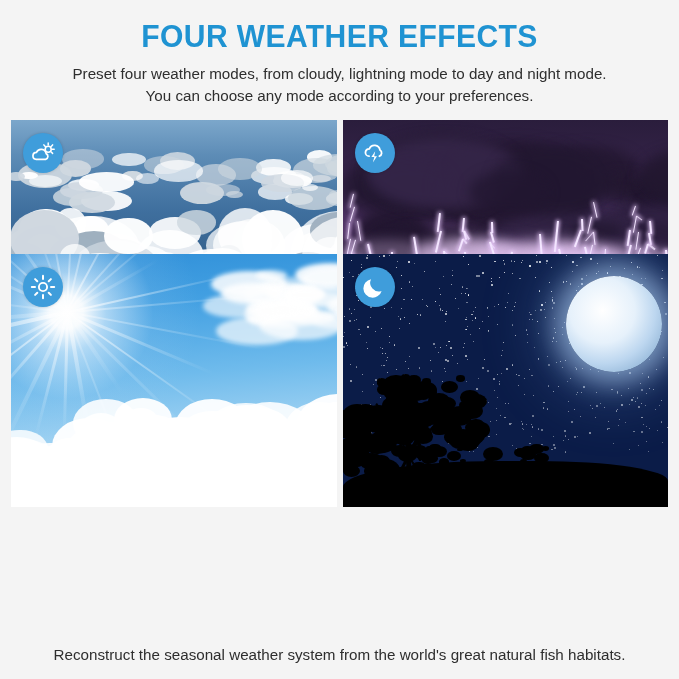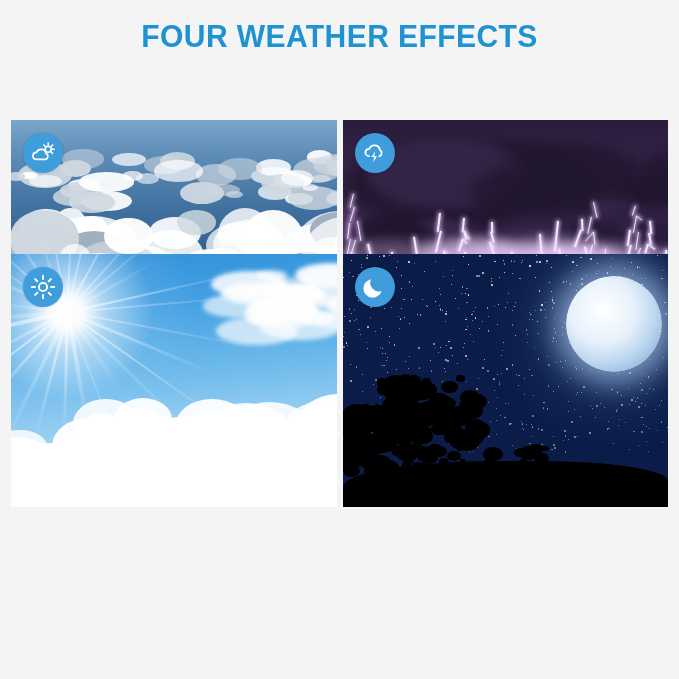--- a/index.html
+++ b/index.html
@@ -145,20 +145,24 @@
     font-size: 15.2px;
   }
 </style>
 </head>
 <body>
 
 <div class="page">
 
   <div class="header">
     <h1 class="title">FOUR WEATHER EFFECTS</h1>
+    <div class="subtitle">
+      <div>Preset four weather modes, from cloudy, lightning mode to day and night mode.</div>
+      <div>You can choose any mode according to your preferences.</div>
+    </div>
   </div>
 
   <div class="grid">
 
     <div class="panel">
       <div class="sky-cloudy"></div>
       <div id="cloudyClouds">
           <div class="cl cw" style="left: 295.904px; top: 30.2697px; width: 25.5512px; height: 13.6111px; opacity: 0.935103;"></div>
           <div class="cl cg" style="left: 314.699px; top: 72.749px; width: 30.4394px; height: 10.9771px; opacity: 0.789063;"></div>
           <div class="cl cw" style="left: 246.548px; top: 63.8714px; width: 34.0743px; height: 15.6595px; opacity: 0.738135;"></div>
@@ -2002,14 +2006,15 @@
         </div>
       <div class="badge">
         <svg width="26" height="26" viewBox="0 0 26 26" aria-hidden="true">
           <path d="M19.6 16.9A8.6 8.6 0 0 1 9.0 5.2a9.3 9.3 0 1 0 10.6 11.7z" fill="#ffffff"></path>
         </svg>
       </div>
     </div>
 
   </div>
 
+  <div class="footer">Reconstruct the seasonal weather system from the world's great natural fish habitats.</div>
 
 </div>
 
 </body></html>

